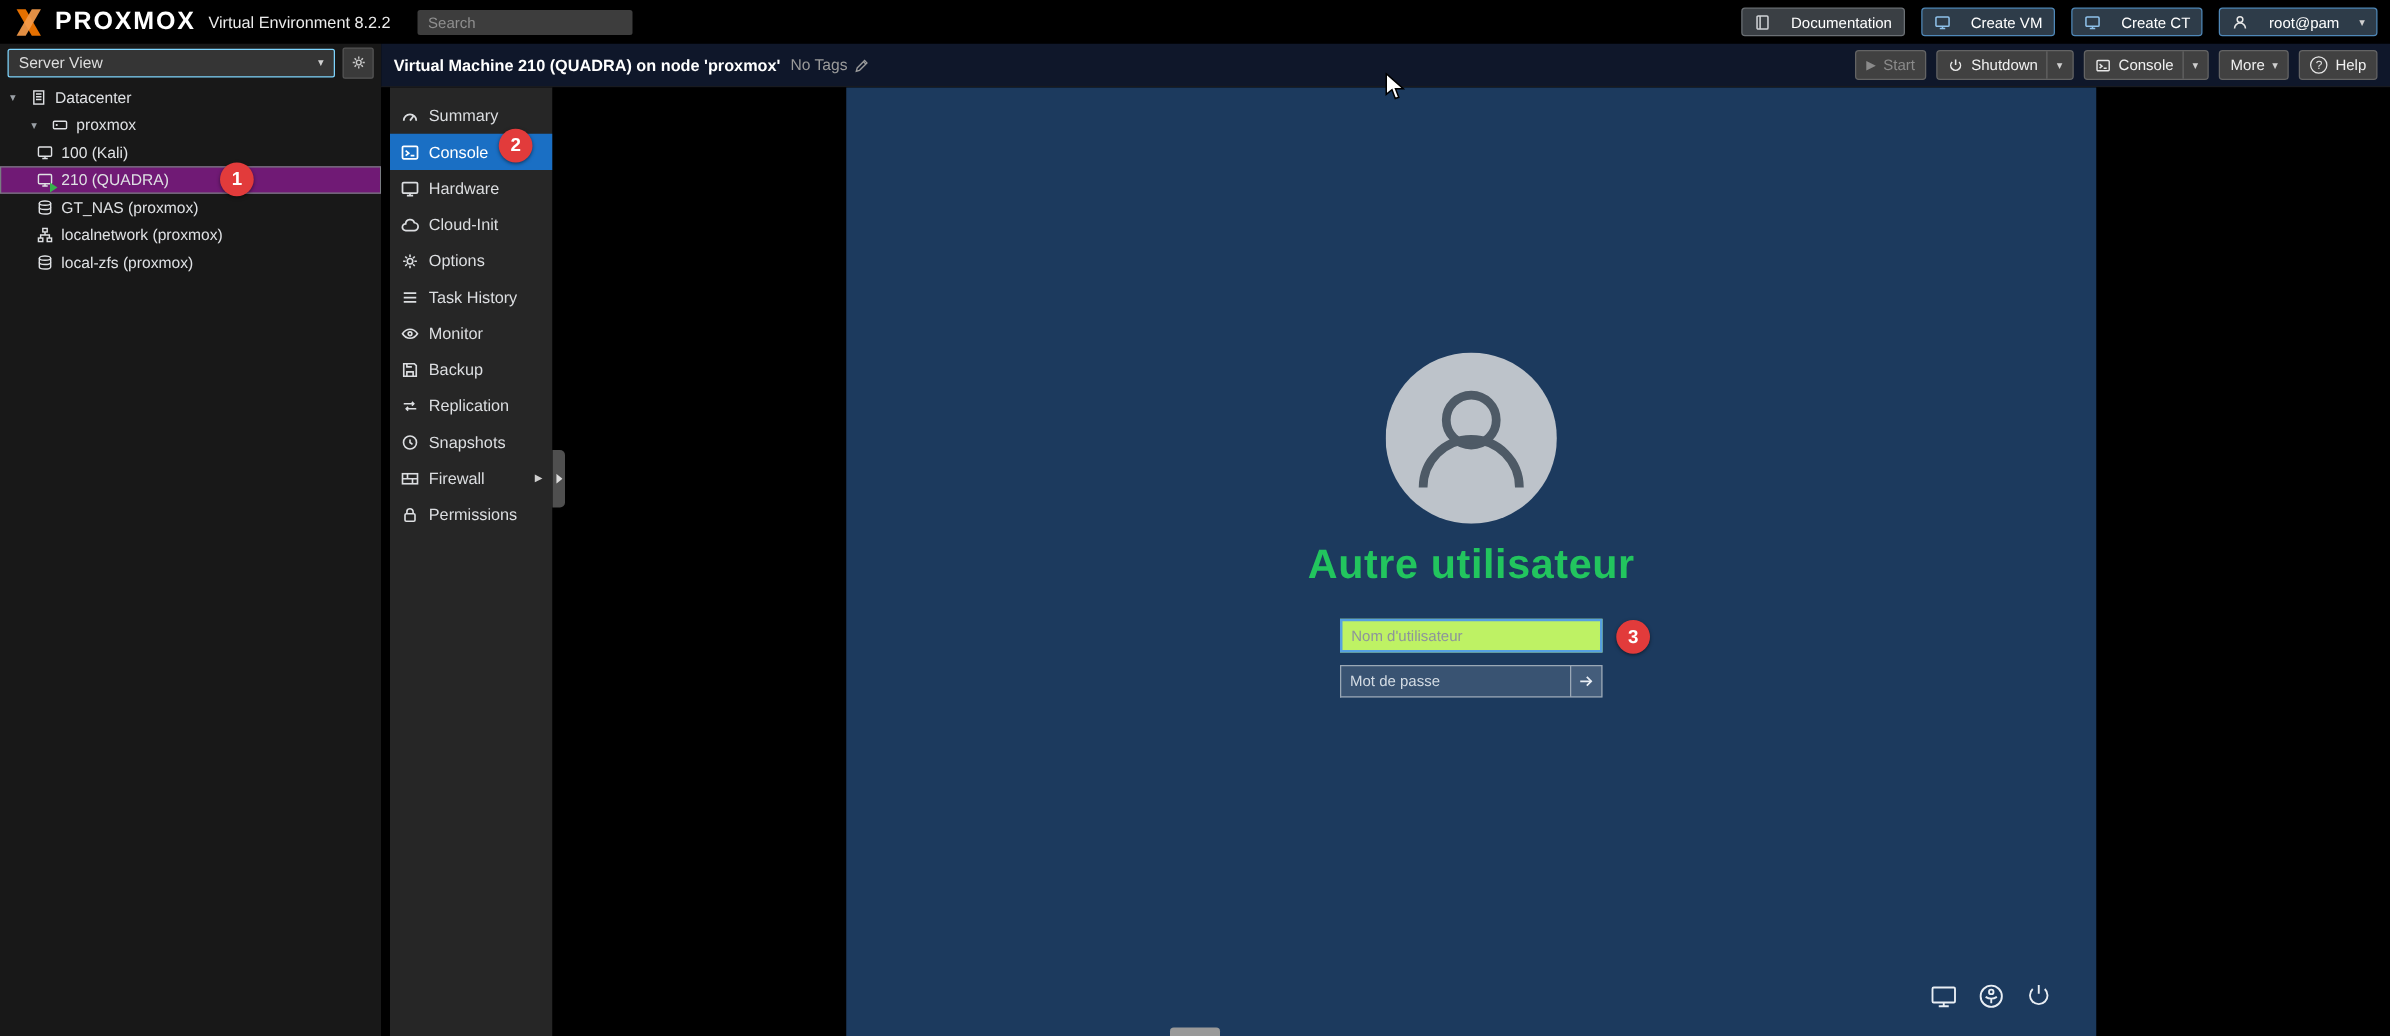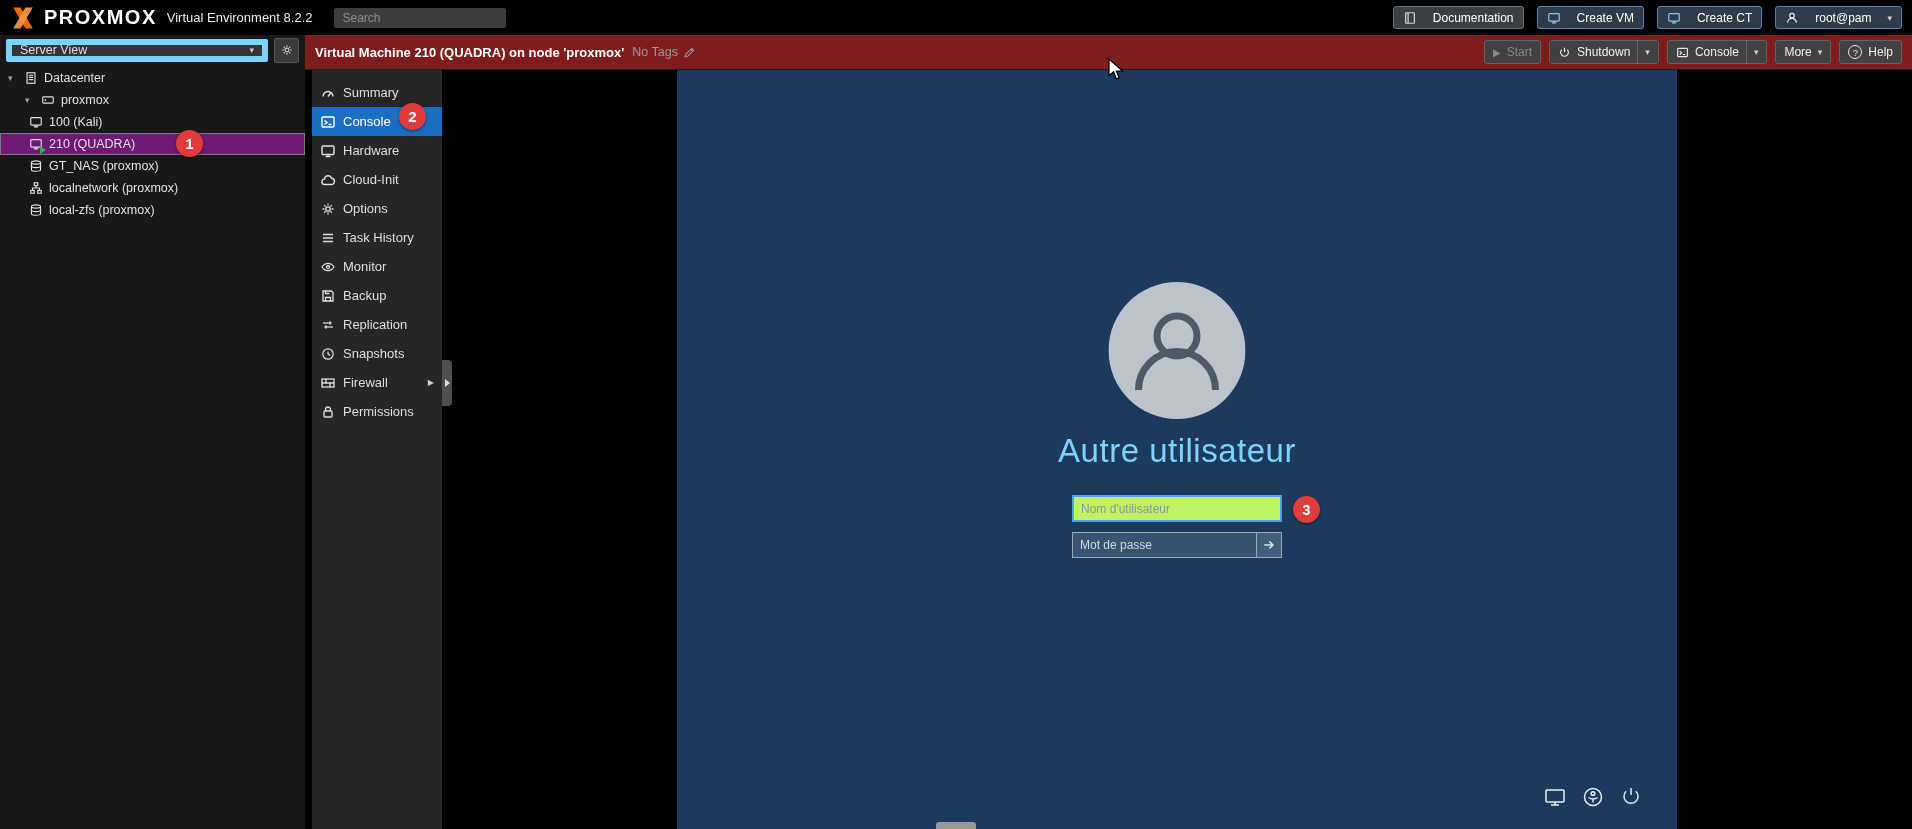--- a/index.html
+++ b/index.html
@@ -20,37 +20,37 @@
           font-size:12px; cursor:pointer; white-space:nowrap; }
   .hbtn.doc { background:#3a3f44; border-color:#6b7075; }
   .caret { color:#cfcfcf; font-size:9px; }
 
   
   .body { display:flex; height:794px; }
 
   
   .sidebar { width:305px; background:#181818; display:flex; flex-direction:column; }
   .sidebar-top { height:30px; display:flex; align-items:center; gap:6px; padding:0 6px; }
-  .sv-select { flex:1; height:23px; background:#353535; border:6px solid #7dd3fc; border-radius:2px;
+  .sv-select { flex:1; height:23px; background:#353535; border:1px solid #7dd3fc; border-radius:2px;
                color:#ddd; font-size:12.5px; display:flex; align-items:center; padding:0 8px; cursor:pointer; }
   .sv-select .caret { margin-left:auto; }
   .gear-btn { width:25px; height:25px; background:#3a3a3a; border:1px solid #555; border-radius:2px;
               color:#c9c9c9; display:flex; align-items:center; justify-content:center; cursor:pointer; }
   .tree { padding-top:2px; font-size:12.5px; color:#e0e2e5; }
   .trow { height:22px; display:flex; align-items:center; gap:5px; padding-left:8px; cursor:pointer; color:#dfe1e4; }
   .trow .tcaret { color:#9aa0a6; font-size:9px; width:10px; }
   .trow.ind1 { padding-left:25px; }
   .trow.ind2 { padding-left:28px; }
   .trow.sel { background:#701a75; box-shadow:inset 0 0 0 1px #787c81; }
   .ticon { width:16px; height:16px; display:flex; align-items:center; justify-content:center; position:relative; flex:none; }
   .run-badge { position:absolute; right:-3px; bottom:-2px; }
 
   
   .main { flex:1; display:flex; flex-direction:column; }
-  .toolbar { height:35px; background:#7f1d1d; border-bottom:1px solid #1c1c1c;
+  .toolbar { height:35px; background:#0f172a; border-bottom:1px solid #1c1c1c;
              display:flex; align-items:center; padding:0 10px; }
   .tb-title { color:#fff; font-weight:bold; font-size:13px; white-space:nowrap; }
   .tb-tags { color:#9a9a9a; font-size:12.5px; margin-left:8px; display:flex; gap:5px; align-items:center; }
   .tb-right { margin-left:auto; display:flex; gap:8px; }
   .tbtn { height:24px; background:#414141; border:1px solid #646464; border-radius:3px; color:#f0f0f0;
           font-size:12px; display:flex; align-items:center; padding:0 8px; gap:6px; cursor:pointer; white-space:nowrap; }
   .tbtn .bcaret { color:#cfcfcf; font-size:9px; padding-left:7px; margin-left:1px;
                   border-left:1px solid #646464; height:22px; display:flex; align-items:center; }
   .tbtn.disabled { color:#8b8b8b; }
   .play-ic { font-size:10px; color:#8b8b8b; }
@@ -63,22 +63,22 @@
   .mi { height:29px; display:flex; align-items:center; gap:7px; padding:0 8px; color:#dcdee1;
         font-size:13px; cursor:pointer; }
   .mi.sel { background:#1a6fc4; color:#fff; }
   .mic { width:16px; display:flex; flex:none; }
   .sub-caret { margin-left:auto; font-size:8px; color:#cfcfcf; }
 
   
   .console { flex:1; position:relative; background:#000; display:flex; justify-content:center; }
   .vmscreen { width:1000px; height:100%; background:#1c3a5e; position:relative; }
   .avatar { position:absolute; left:50%; transform:translateX(-50%); top:212px; }
-  .other-user { position:absolute; top:362px; width:100%; text-align:center; color:#7dd3fc;
-                font-size:33px; font-weight:400; letter-spacing:.5px; }
+  .other-user { position:absolute; top:362px; width:100%; text-align:center; color:#22c55e;
+                font-size:33px; font-weight:700; letter-spacing:.5px; }
   .win-user { position:absolute; left:395px; top:425px; width:210px; height:27px;
               border:2px solid #56a0e0; background:#bef264; font-size:12px; padding:0 7px; color:#222; outline:none; }
   .win-user::placeholder { color:#8d949b; }
   .pw-row { position:absolute; left:395px; top:462px; width:210px; height:14px; display:flex; }
   .win-pass { flex:1; min-width:0; height:26px; background:rgba(255,255,255,.13);
               border:1px solid #9aa8b6; border-right:none; color:#eef2f7; font-size:12px; padding:0 7px; outline:none; }
   .win-pass::placeholder { color:#d3dbe3; }
   .pw-submit { width:26px; height:26px; background:rgba(255,255,255,.18); border:1px solid #9aa8b6;
                display:flex; align-items:center; justify-content:center; cursor:pointer; padding:0; }
   .win-icons { position:absolute; right:34px; bottom:20px; display:flex; gap:14px; }

